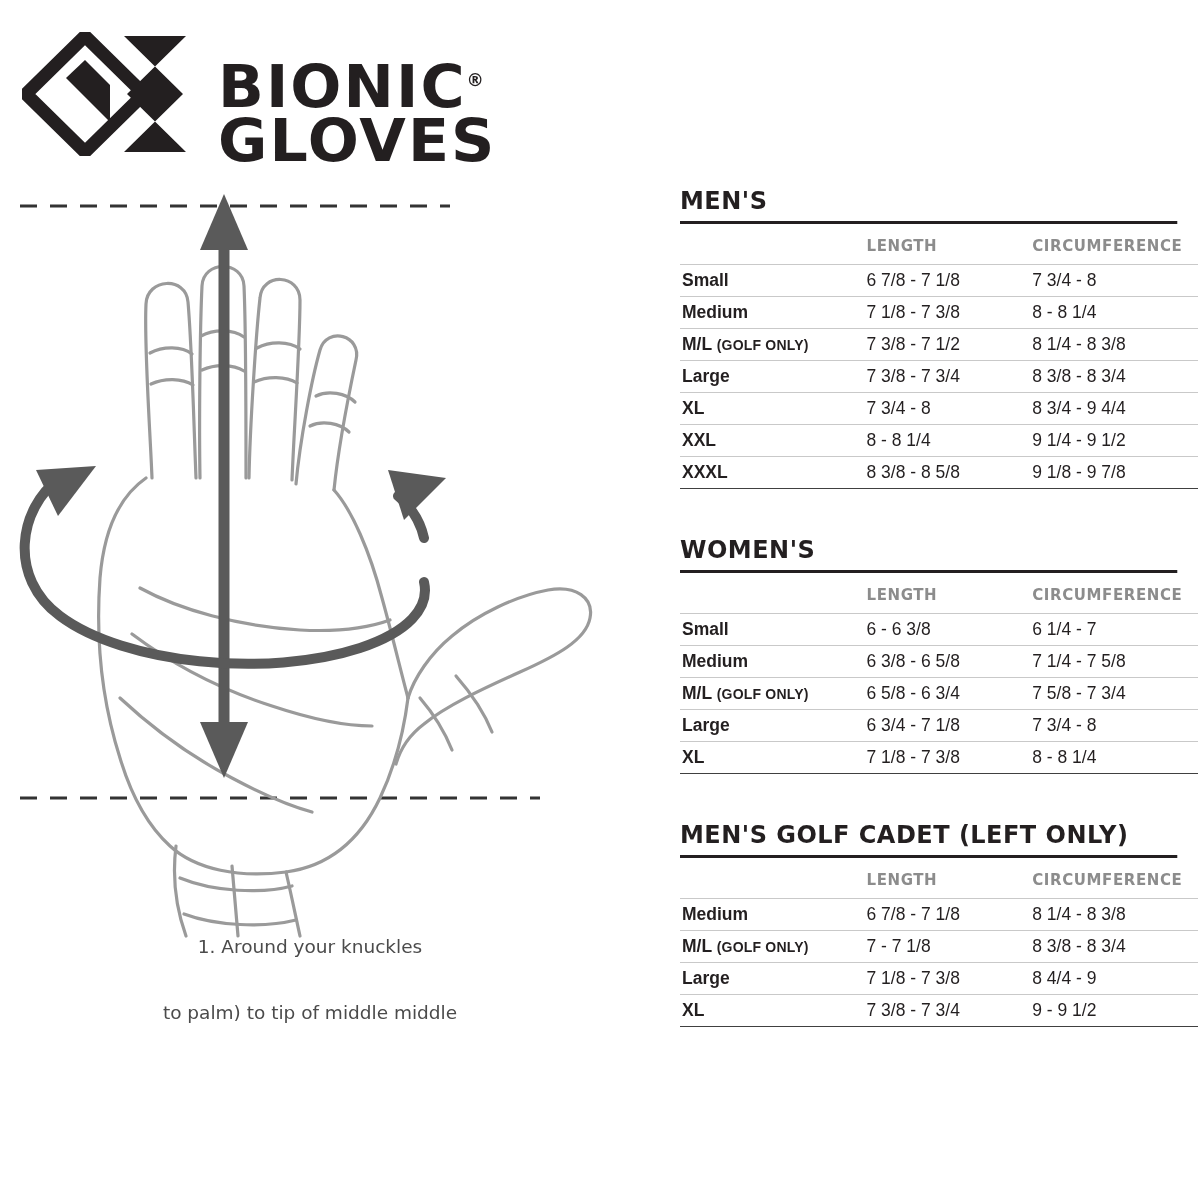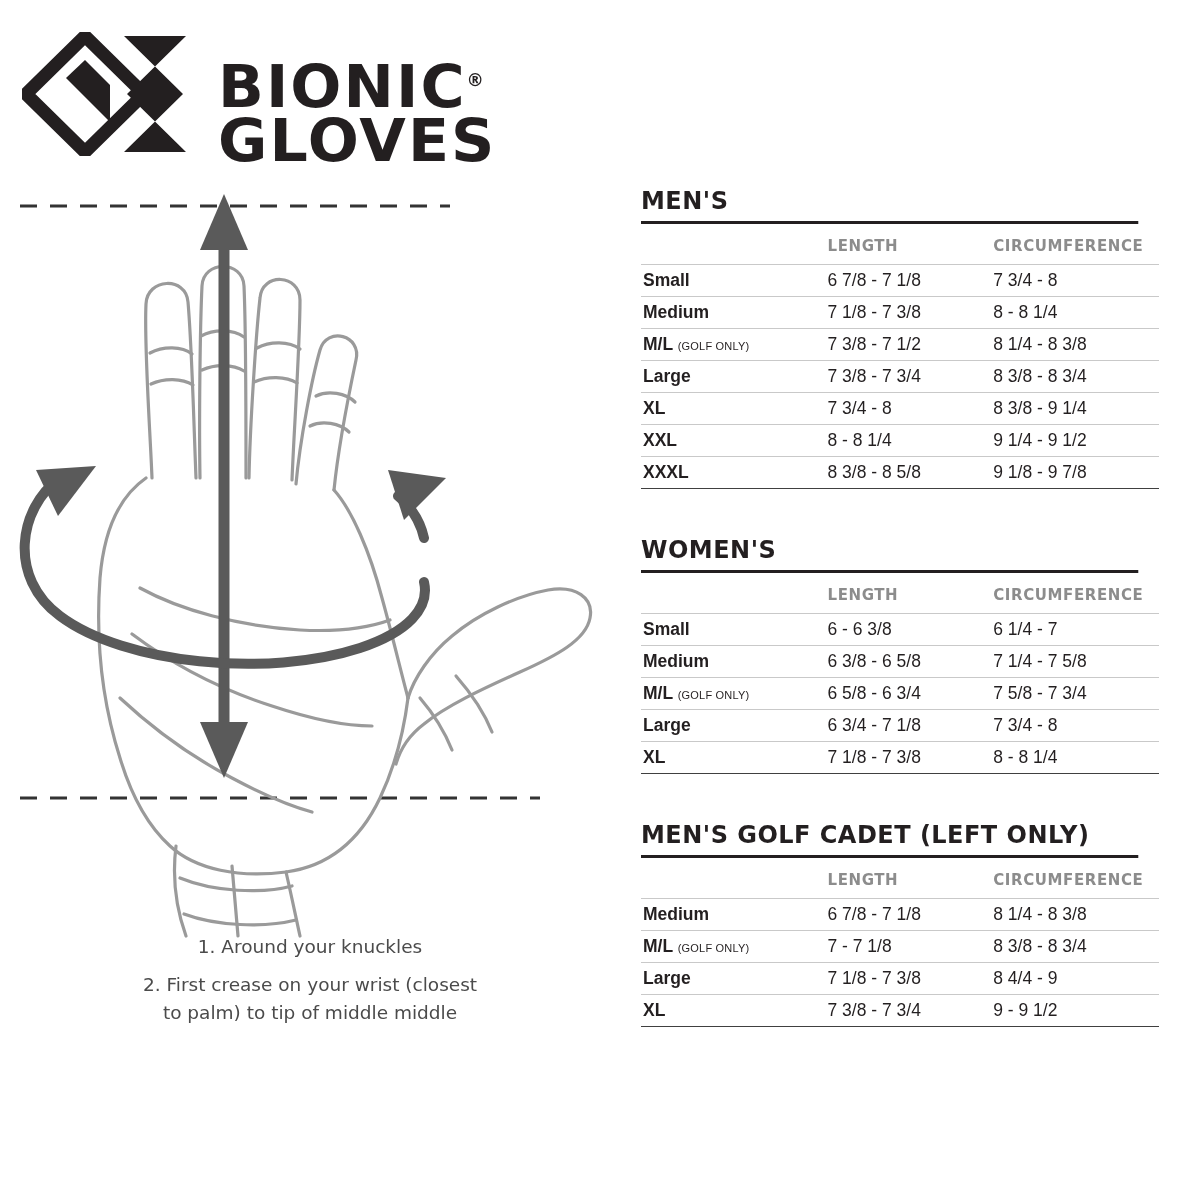--- a/index.html
+++ b/index.html
@@ -83,21 +83,21 @@
     font-family: "DejaVu Sans", sans-serif;
   }
   .caption .line2 {
     display: block;
     margin-top: 10px;
   }
 
   
   .tables {
     position: absolute;
-    left: 641px;
+    left: 680px;
     top: 186px;
     width: 518px;
   }
   .table-block {
     margin-bottom: 46px;
   }
   .table-title {
     font-family: "DejaVu Sans", sans-serif;
     font-weight: bold;
     font-size: 25px;
@@ -139,22 +139,22 @@
     white-space: nowrap;
   }
   tbody tr:last-child td {
     border-bottom: 1px solid #404040;
   }
   tbody td.size {
     font-weight: bold;
     padding-left: 2px;
   }
   tbody td.size .note {
-    font-weight: normal;
-    font-size: 11px;
+    font-weight: bold;
+    font-size: 14px;
     letter-spacing: 0.2px;
   }
   tbody td.val {
     font-weight: normal;
   }
 </style>
 </head>
 <body>
 
 <div class="page">
@@ -224,21 +224,21 @@
         <path d="M60 300 C18 330 8 400 60 438 C124 486 268 500 360 470 C408 454 430 430 424 404"></path>
         <path d="M398 318 C410 328 420 342 424 360"></path>
       </g>
       <polygon points="36,292 96,288 58,338" fill="#5a5a5a" stroke="none"></polygon>
       <polygon points="388,292 446,300 404,342" fill="#5a5a5a" stroke="none"></polygon>
     </svg>
 
     <div class="caption">
       <span>1. Around your knuckles</span>
       <span class="line2">
-        <span>2. First crease on your wrist (closest</span><br>
+        <br>
         <span>to palm) to tip of middle middle</span>
       </span>
     </div>
   </div>
 
   <div class="tables">
 
     <div class="table-block">
       <div class="table-title">MEN'S</div>
       <table>
@@ -271,21 +271,21 @@
             <td class="val">8 1/4 - 8 3/8</td>
           </tr>
           <tr>
             <td class="size"><span>Large</span> <span class="note"></span></td>
             <td class="val">7 3/8 - 7 3/4</td>
             <td class="val">8 3/8 - 8 3/4</td>
           </tr>
           <tr>
             <td class="size"><span>XL</span> <span class="note"></span></td>
             <td class="val">7 3/4 - 8</td>
-            <td class="val">8 3/8 - 9 1/4</td>
+            <td class="val">8 3/4 - 9 4/4</td>
           </tr>
           <tr>
             <td class="size"><span>XXL</span> <span class="note"></span></td>
             <td class="val">8 - 8 1/4</td>
             <td class="val">9 1/4 - 9 1/2</td>
           </tr>
           <tr>
             <td class="size"><span>XXXL</span> <span class="note"></span></td>
             <td class="val">8 3/8 - 8 5/8</td>
             <td class="val">9 1/8 - 9 7/8</td>

